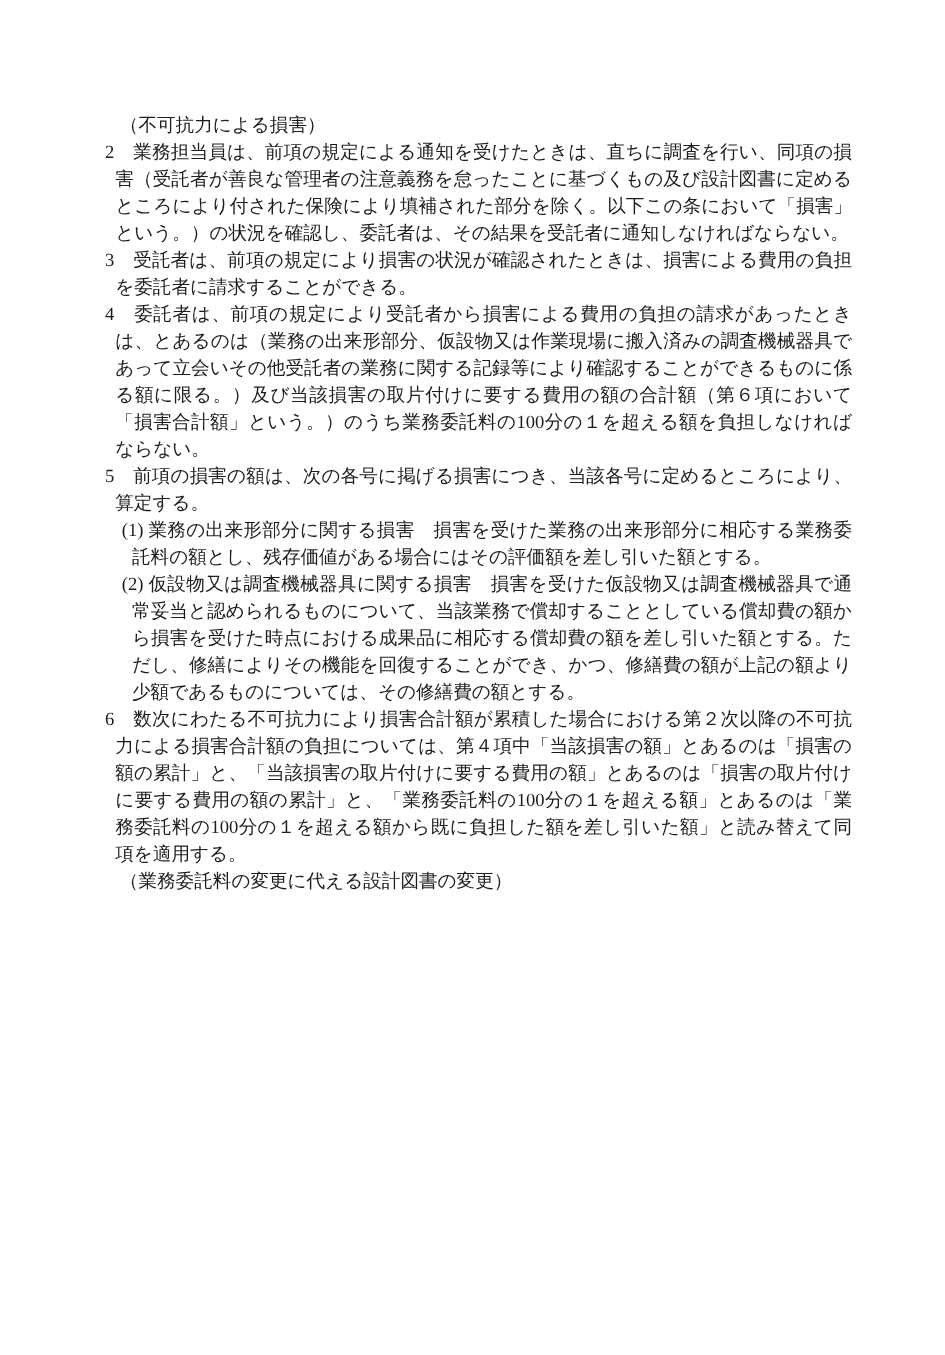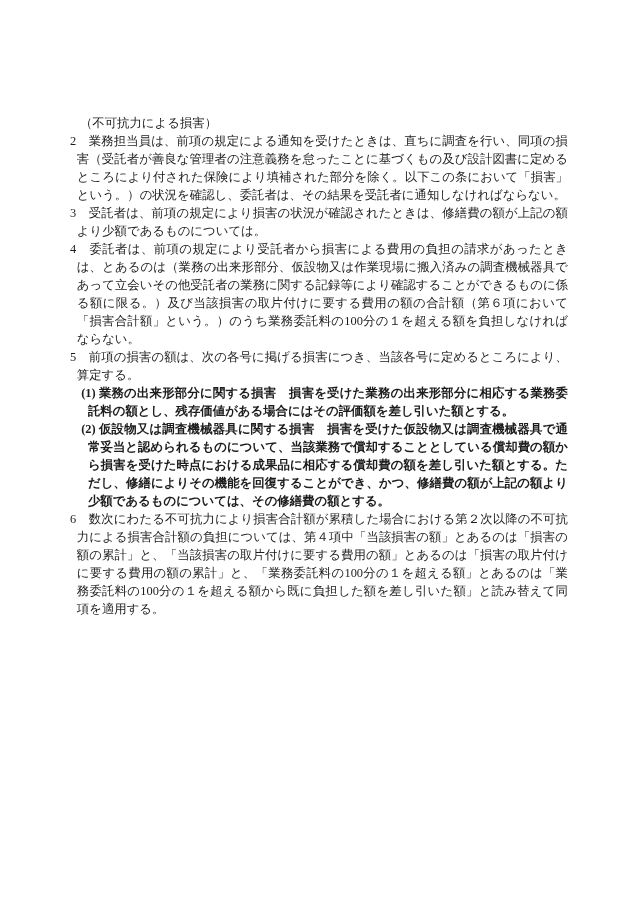--- a/index.html
+++ b/index.html
@@ -31,50 +31,49 @@
   
   .para.item {
     padding-left: 0.55em;
     text-indent: -0.55em;
   }
   
   .para.heading {
     padding-left: 0.8em;
     text-indent: 0;
     text-align: left;
-    margin-top: 40px;
   }
   
   .para.subitem {
     padding-left: 1.45em;
     text-indent: -0.55em;
-    font-weight: bold;
   }
   .num {
     white-space: pre;
   }
 </style>
 </head>
 <body>
 
 <div class="page">
 
 
   <div class="para heading"><span>（不可抗力による損害）</span></div>
 
 
   <div class="para item"><span class="num">2　</span><span>業務担当員は、前項の規定による通知を受けたときは、直ちに調査を行い、同項の損害（受託者が善良な管理者の注意義務を怠ったことに基づくもの及び設計図書に定めるところにより付された保険により填補された部分を除く。以下この条において「損害」という。）の状況を確認し、委託者は、その結果を受託者に通知しなければならない。</span></div>
 
-  <div class="para item"><span class="num">3　</span><span>受託者は、前項の規定により損害の状況が確認されたときは、修繕費の額が上記の額より少額であるものについては。</span></div>
+  <div class="para item"><span class="num">3　</span><span>受託者は、前項の規定により損害の状況が確認されたときは、損害による費用の負担を委託者に請求することができる。</span></div>
 
   <div class="para item"><span class="num">4　</span><span>委託者は、前項の規定により受託者から損害による費用の負担の請求があったときは、とあるのは（業務の出来形部分、仮設物又は作業現場に搬入済みの調査機械器具であって立会いその他受託者の業務に関する記録等により確認することができるものに係る額に限る。）及び当該損害の取片付けに要する費用の額の合計額（第６項において「損害合計額」という。）のうち業務委託料の100分の１を超える額を負担しなければならない。</span></div>
 
   <div class="para item"><span class="num">5　</span><span>前項の損害の額は、次の各号に掲げる損害につき、当該各号に定めるところにより、算定する。</span></div>
 
   <div class="para subitem"><span class="num">(1) </span><span>業務の出来形部分に関する損害　損害を受けた業務の出来形部分に相応する業務委託料の額とし、残存価値がある場合にはその評価額を差し引いた額とする。</span></div>
 
   <div class="para subitem"><span class="num">(2) </span><span>仮設物又は調査機械器具に関する損害　損害を受けた仮設物又は調査機械器具で通常妥当と認められるものについて、当該業務で償却することとしている償却費の額から損害を受けた時点における成果品に相応する償却費の額を差し引いた額とする。ただし、修繕によりその機能を回復することができ、かつ、修繕費の額が上記の額より少額であるものについては、その修繕費の額とする。</span></div>
 
   <div class="para item"><span class="num">6　</span><span>数次にわたる不可抗力により損害合計額が累積した場合における第２次以降の不可抗力による損害合計額の負担については、第４項中「当該損害の額」とあるのは「損害の額の累計」と、「当該損害の取片付けに要する費用の額」とあるのは「損害の取片付けに要する費用の額の累計」と、「業務委託料の100分の１を超える額」とあるのは「業務委託料の100分の１を超える額から既に負担した額を差し引いた額」と読み替えて同項を適用する。</span></div>
 
+  <div class="para heading"><span>（業務委託料の変更に代える設計図書の変更）</span></div>
 
 
 </div>
 
 </body></html>

